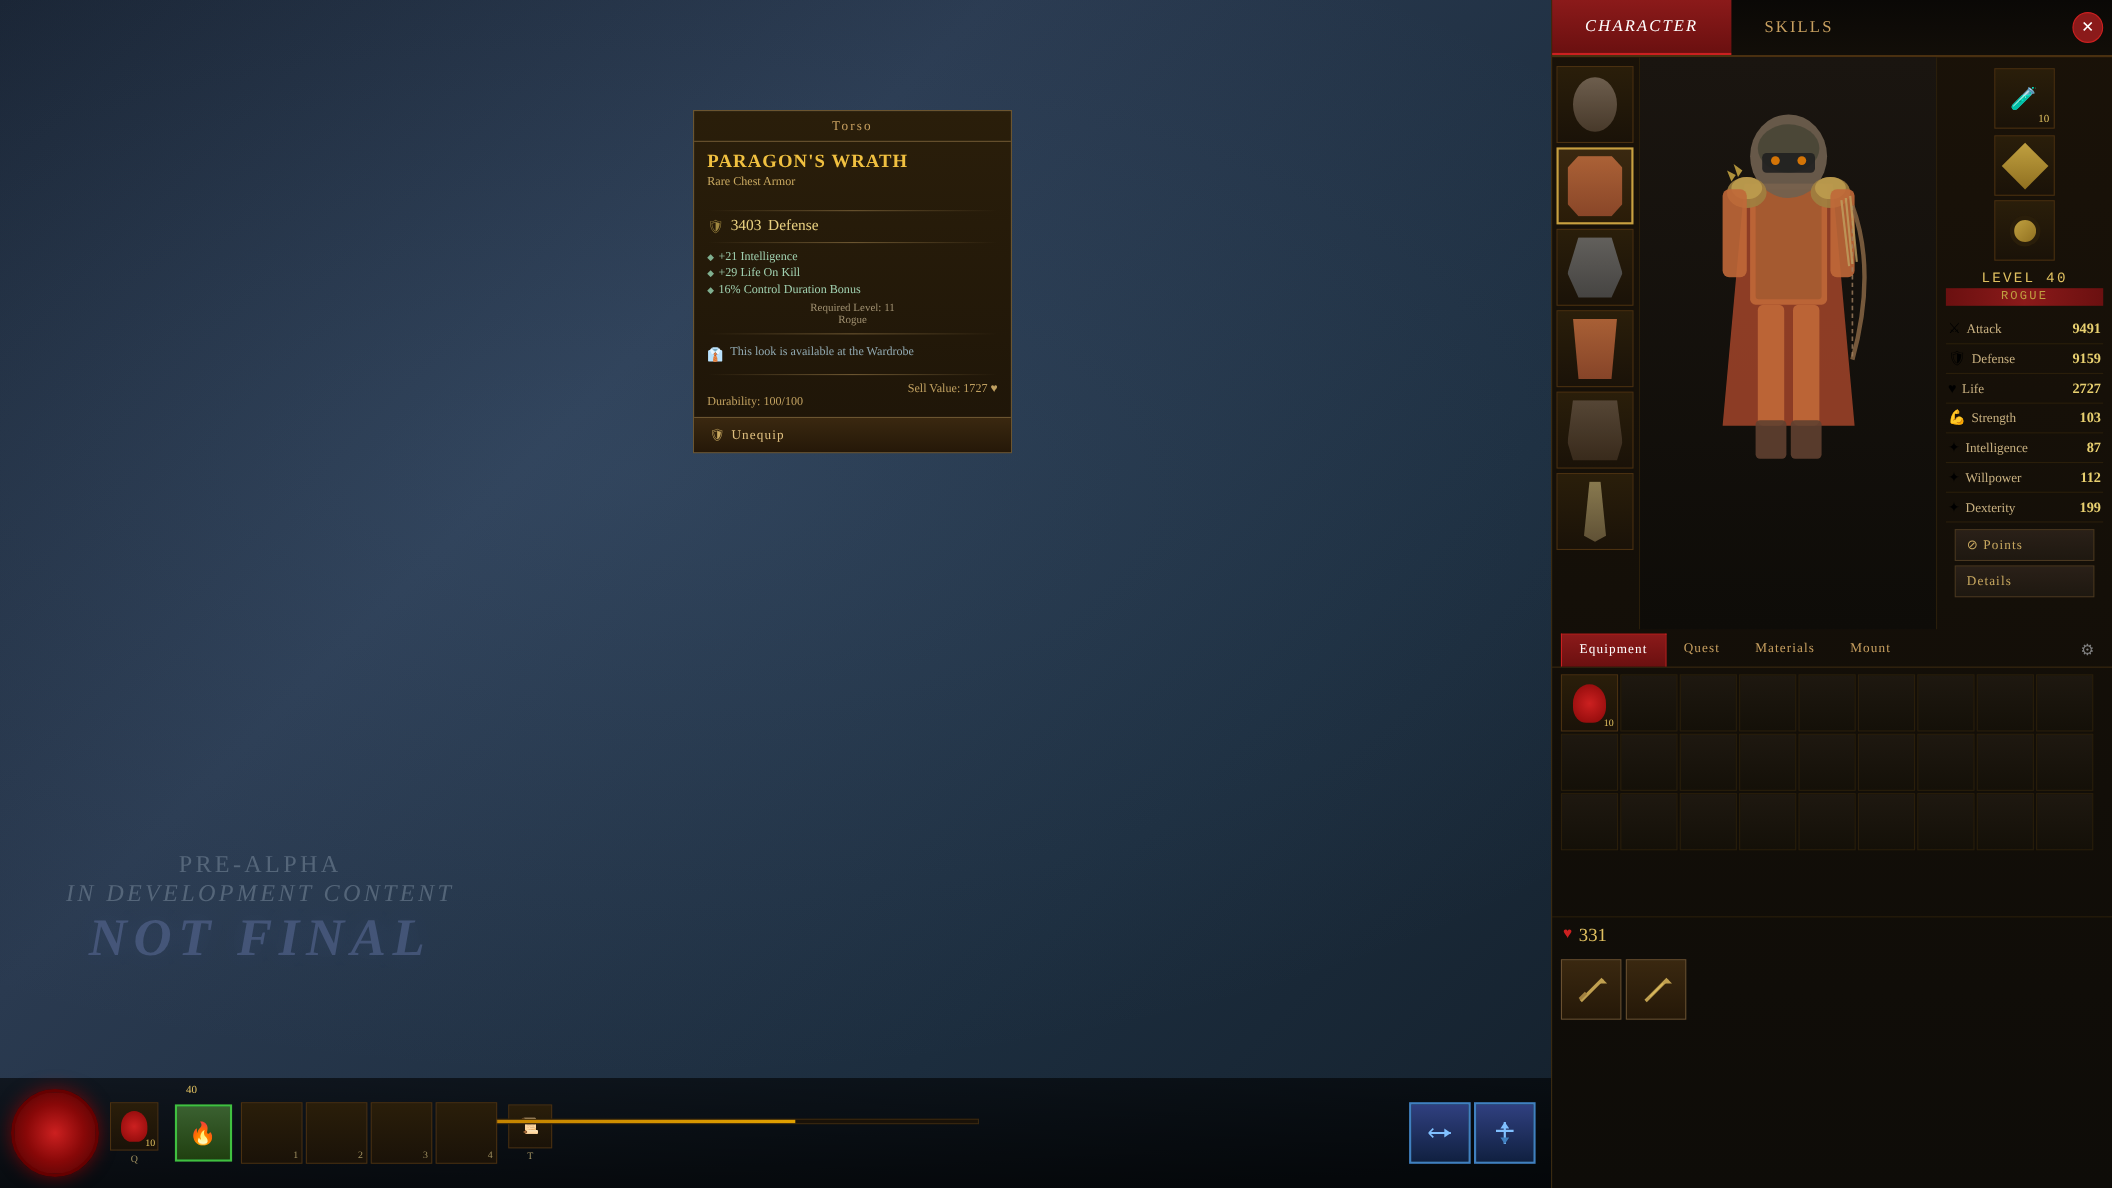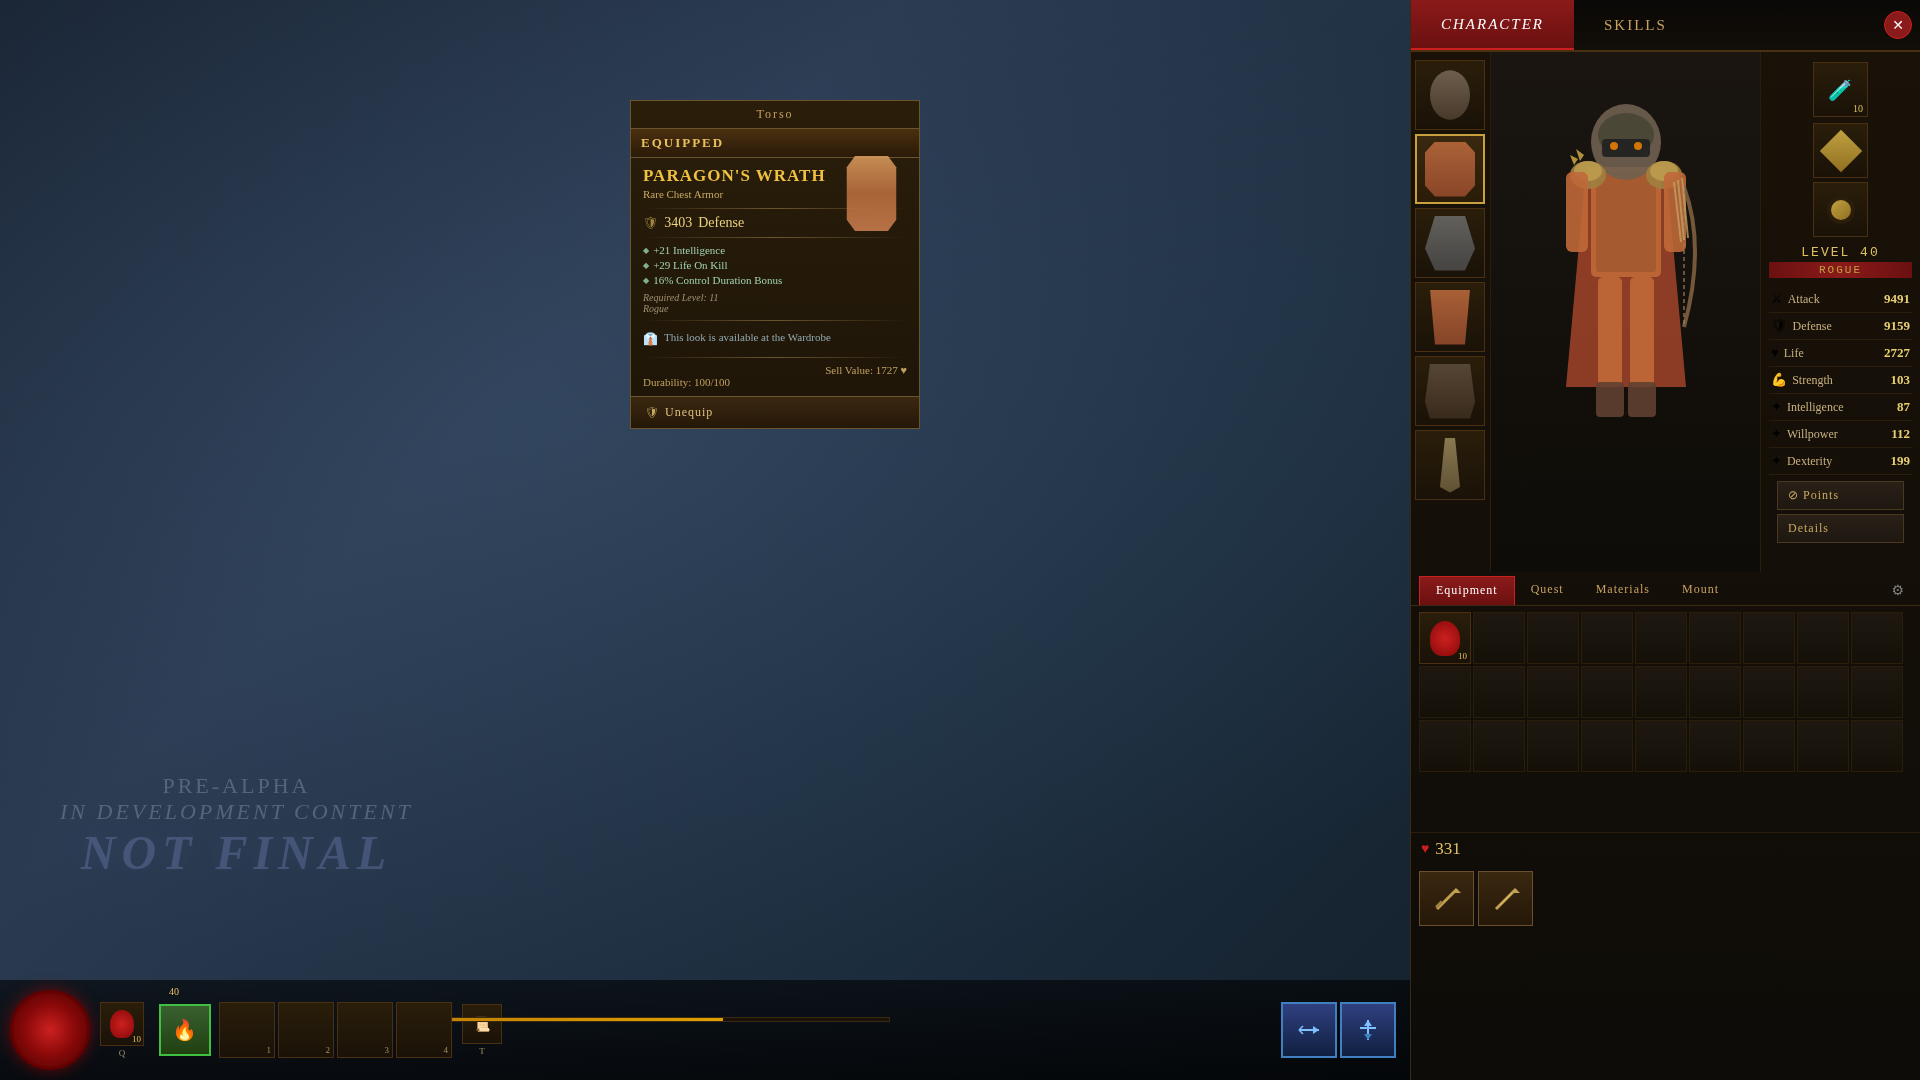--- a/index.html
+++ b/index.html
@@ -93,21 +93,21 @@
     .item-name {
       font-size: 17px;
       color: #f0c040;
       font-weight: bold;
       letter-spacing: 1px;
       margin-bottom: 2px;
     }
     .item-type {
       font-size: 11px;
       color: #c8a860;
-      margin-bottom: 8px;
+      margin-bottom: 20px;
     }
     .item-divider {
       height: 1px;
       background: linear-gradient(90deg, transparent, #6b5530, transparent);
       margin: 6px 0;
     }
     .item-stat-main {
       display: flex;
       align-items: center;
       gap: 6px;
@@ -128,25 +128,24 @@
       display: flex;
       align-items: center;
       gap: 4px;
       margin-bottom: 3px;
     }
     .affix-diamond {
       color: #80b090;
       font-size: 8px;
     }
     .item-requirements {
-      text-align: left;
+      text-align: center;
       font-size: 10px;
       color: #a09070;
       margin-top: 6px;
-      font-style: italic;
     }
     .item-wardrobe-note {
       display: flex;
       align-items: flex-start;
       gap: 6px;
       font-size: 11px;
       color: #90a8b0;
       margin: 6px 0;
       padding: 4px 0;
     }
@@ -561,24 +560,20 @@
 <div class="bg"></div>
 
 <div class="watermark">
   <div class="watermark-line1">PRE-ALPHA</div>
   <div class="watermark-line2">IN DEVELOPMENT CONTENT</div>
   <div class="watermark-line3">NOT FINAL</div>
 </div>
 
 <div class="item-panel">
   <div class="item-panel-header">Torso</div>
-  <div class="item-panel-title-bar">
-    <span class="item-panel-title-text">EQUIPPED</span>
-    <div class="torso-img"></div>
-  </div>
   <div class="item-panel-body">
     <div class="item-name">PARAGON'S WRATH</div>
     <div class="item-type">Rare Chest Armor</div>
     <div class="item-divider"></div>
     <div class="item-stat-main">
       <span class="shield-icon">🛡</span>
       <span>3403</span>
       <span>Defense</span>
     </div>
     <div class="item-divider"></div>

